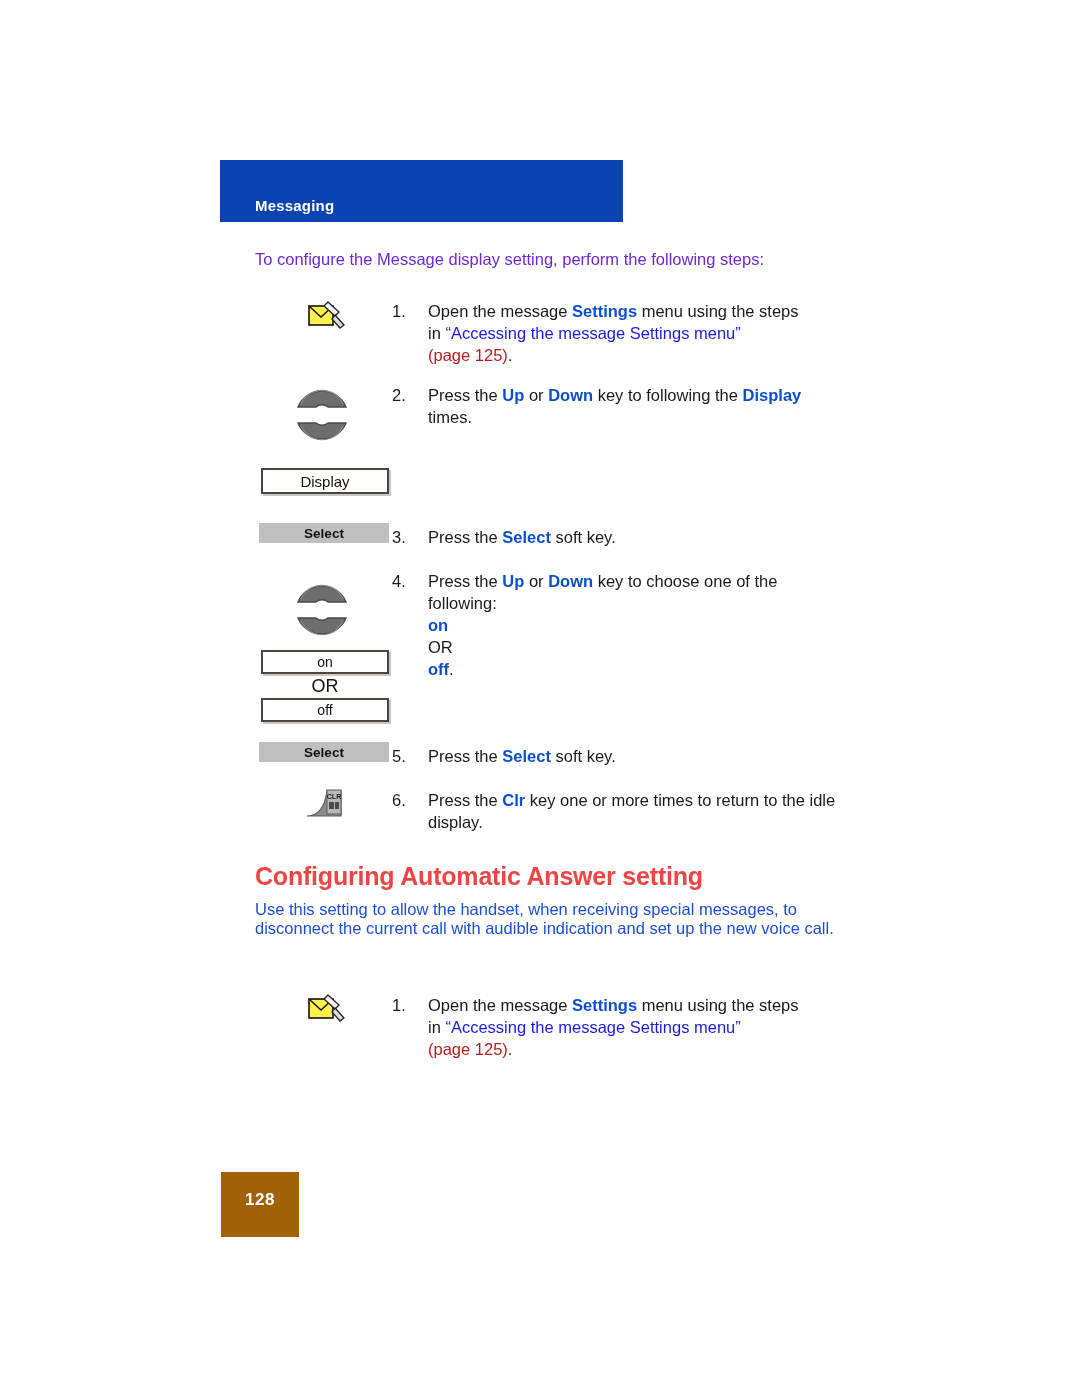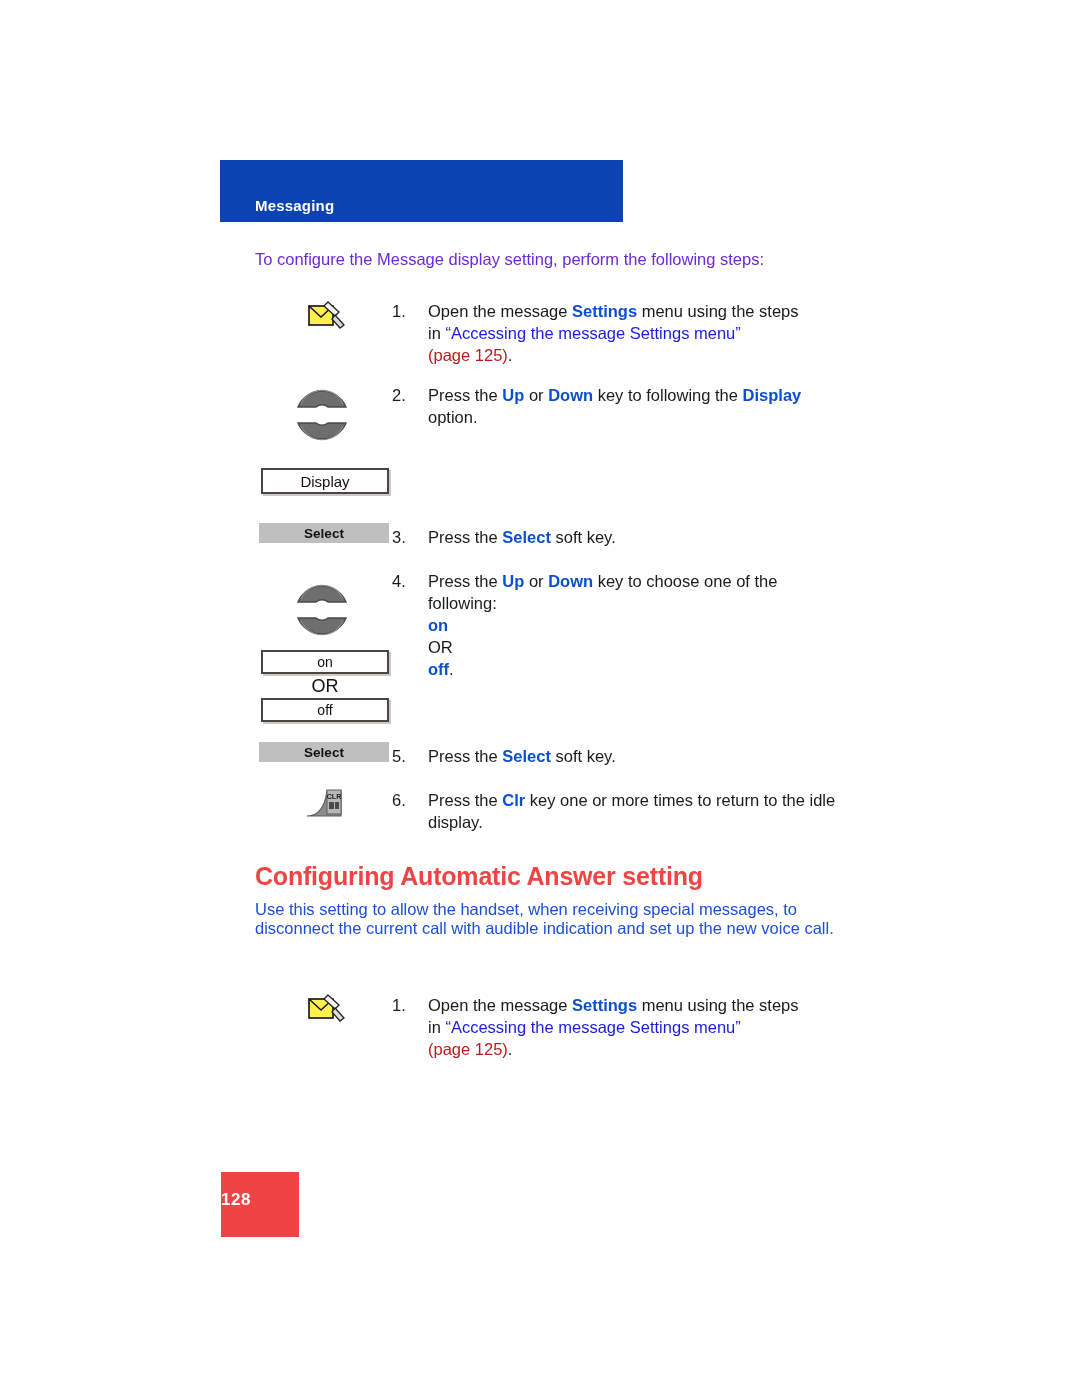--- a/index.html
+++ b/index.html
@@ -169,24 +169,24 @@
   }
   .clrkey svg { display: block; }
 
   
   .page-number-box {
     position: absolute;
     left: 221px;
     top: 1172px;
     width: 78px;
     height: 65px;
-    background: #ef4444;
+    background: #a16207;
     display: flex;
     align-items: flex-start;
-    justify-content: flex-start;
+    justify-content: center;
   }
   .page-number-box .pn {
     color: #ffffff;
     font-size: 17px;
     font-weight: bold;
     margin-top: 18px;
     letter-spacing: 0.5px;
   }
 </style>
 </head>
@@ -227,21 +227,21 @@
   <div class="fankey" style="left:294px; top:421px;">
     <svg width="56" height="32" viewBox="0 0 56 32">
       <path d="M4,2 A26,26 0 0 0 52,2 L34,2 A9,9 0 0 1 22,2 Z" fill="#6e6e6e" stroke="#4a4a4a" stroke-width="1.4"></path>
       <path d="M7,5 A23,23 0 0 0 49,5" fill="none" stroke="#8c8c8c" stroke-width="1.2"></path>
     </svg>
   </div>
 
   <div class="step" style="left:392px; top:384px; width:450px;">
     <div class="step-num">2.</div>
     <div class="step-text">
-      <span>Press the </span><b class="kw">Up</b><span> or </span><b class="kw">Down</b><span> key to following the </span><b class="kw">Display</b><span> option.</span>
+      <span>Press the </span><b class="kw">Up</b><span> or </span><b class="kw">Down</b><span> key to following the </span><b class="kw">Display</b><span> times.</span>
     </div>
   </div>
 
   <div class="optbox wide" style="left:261px; top:468px; width:128px; height:26px;">
     <span class="optlabel">Display</span>
   </div>
 
   <div class="softkey" style="left:259px; top:523px; width:130px; height:20px;">
     <span class="sklabel">Select</span>
   </div>

